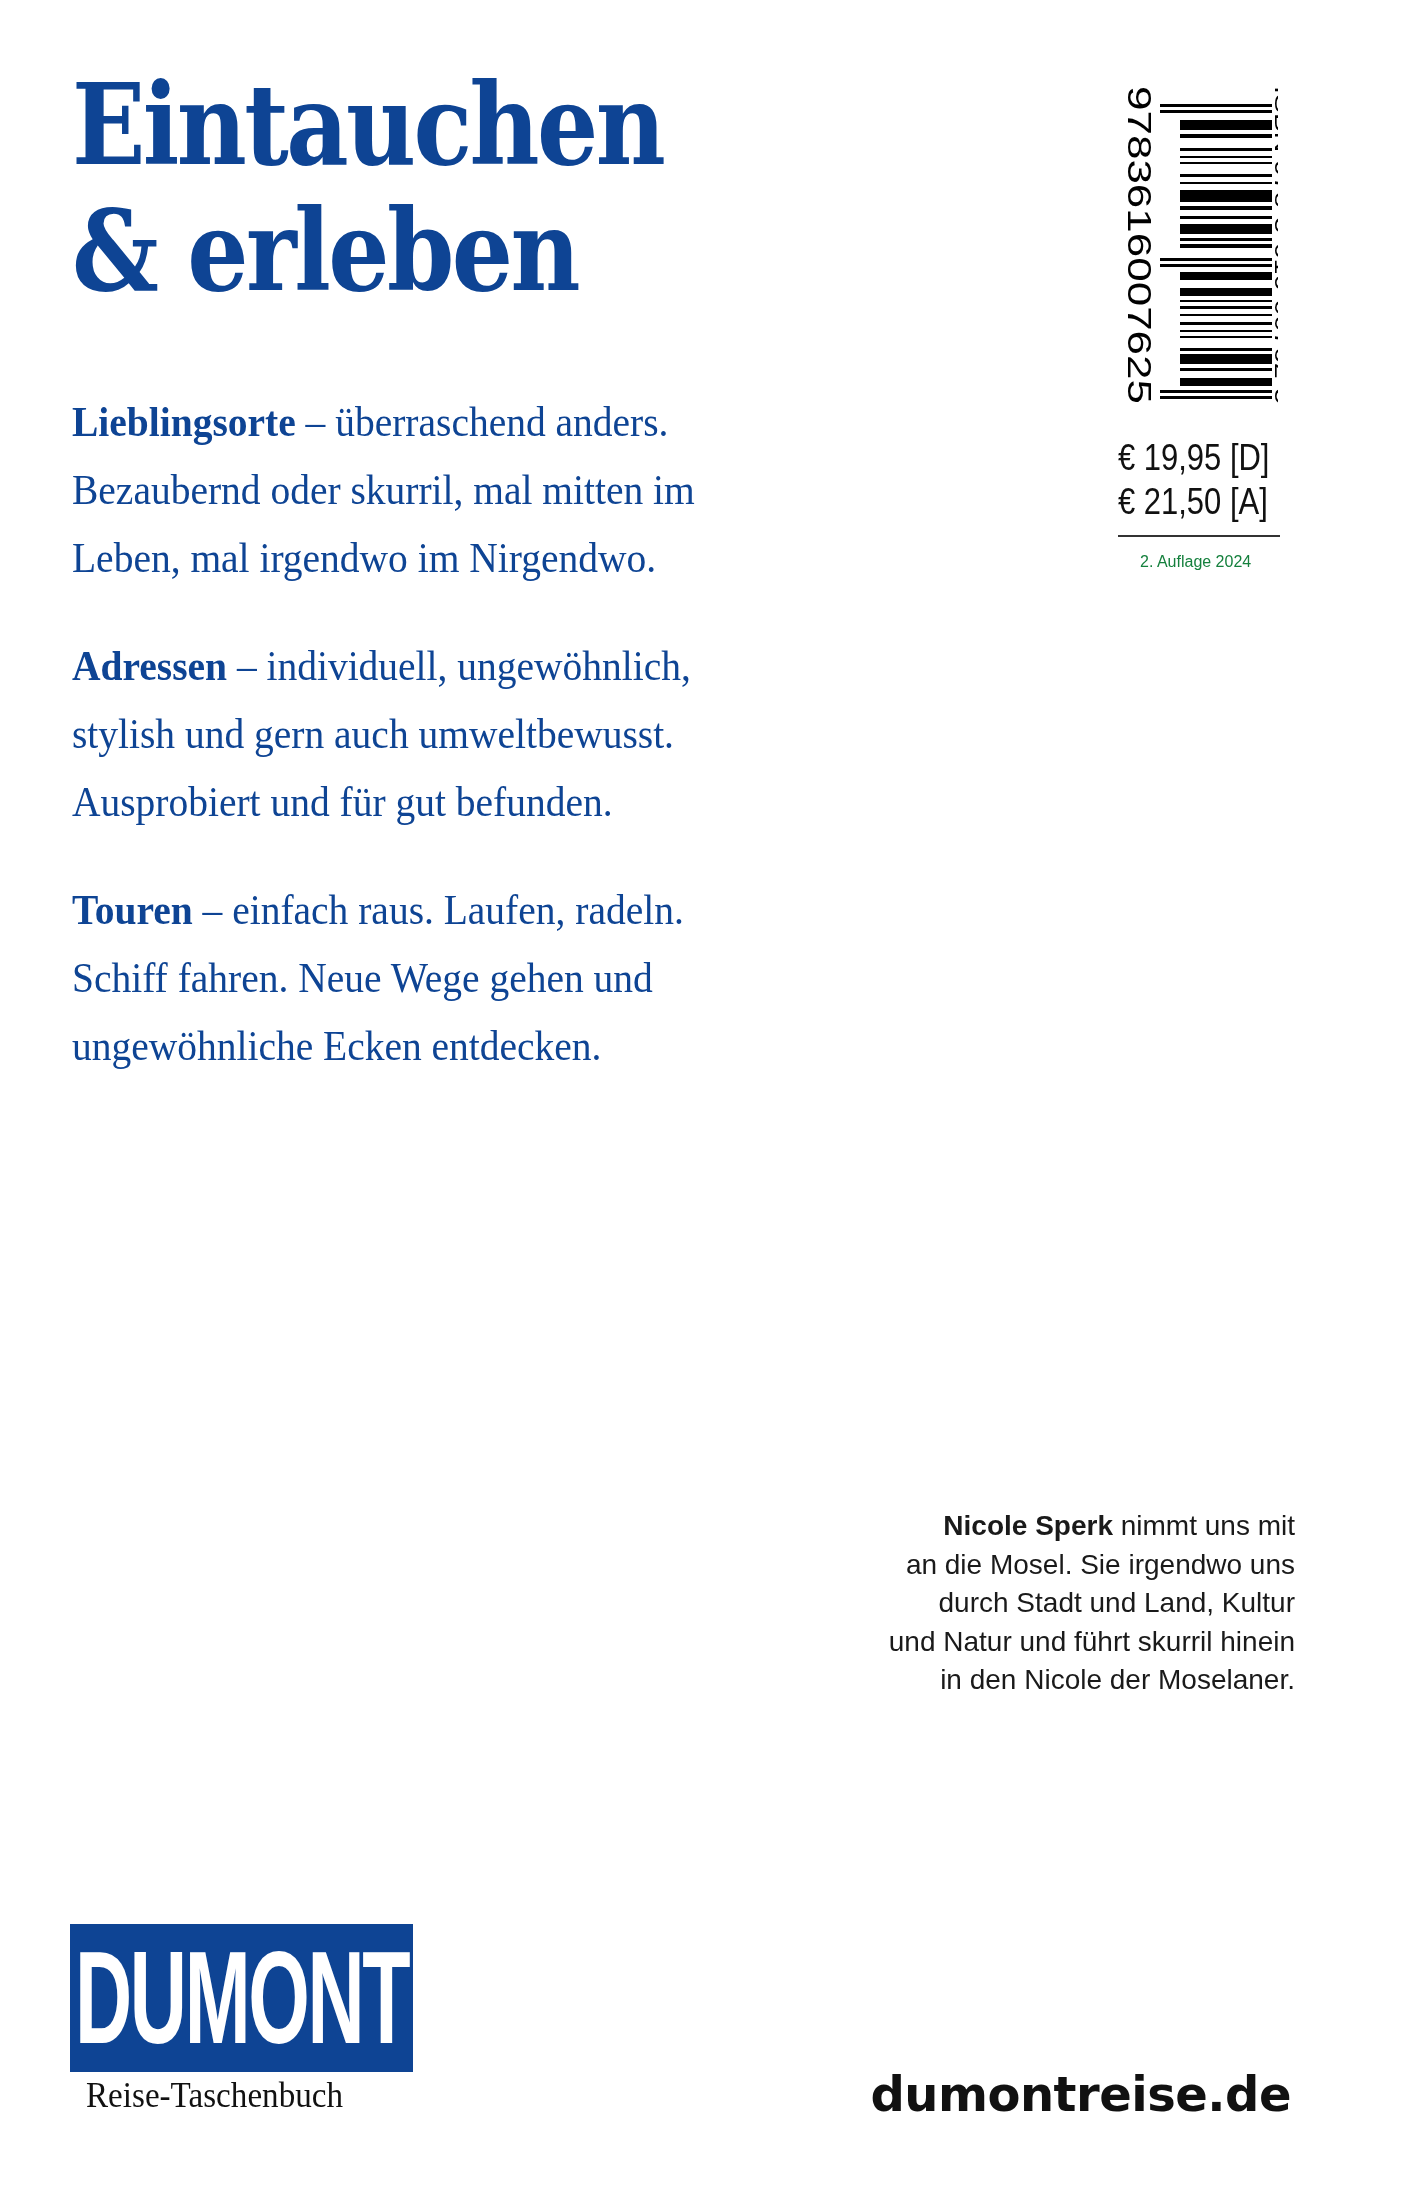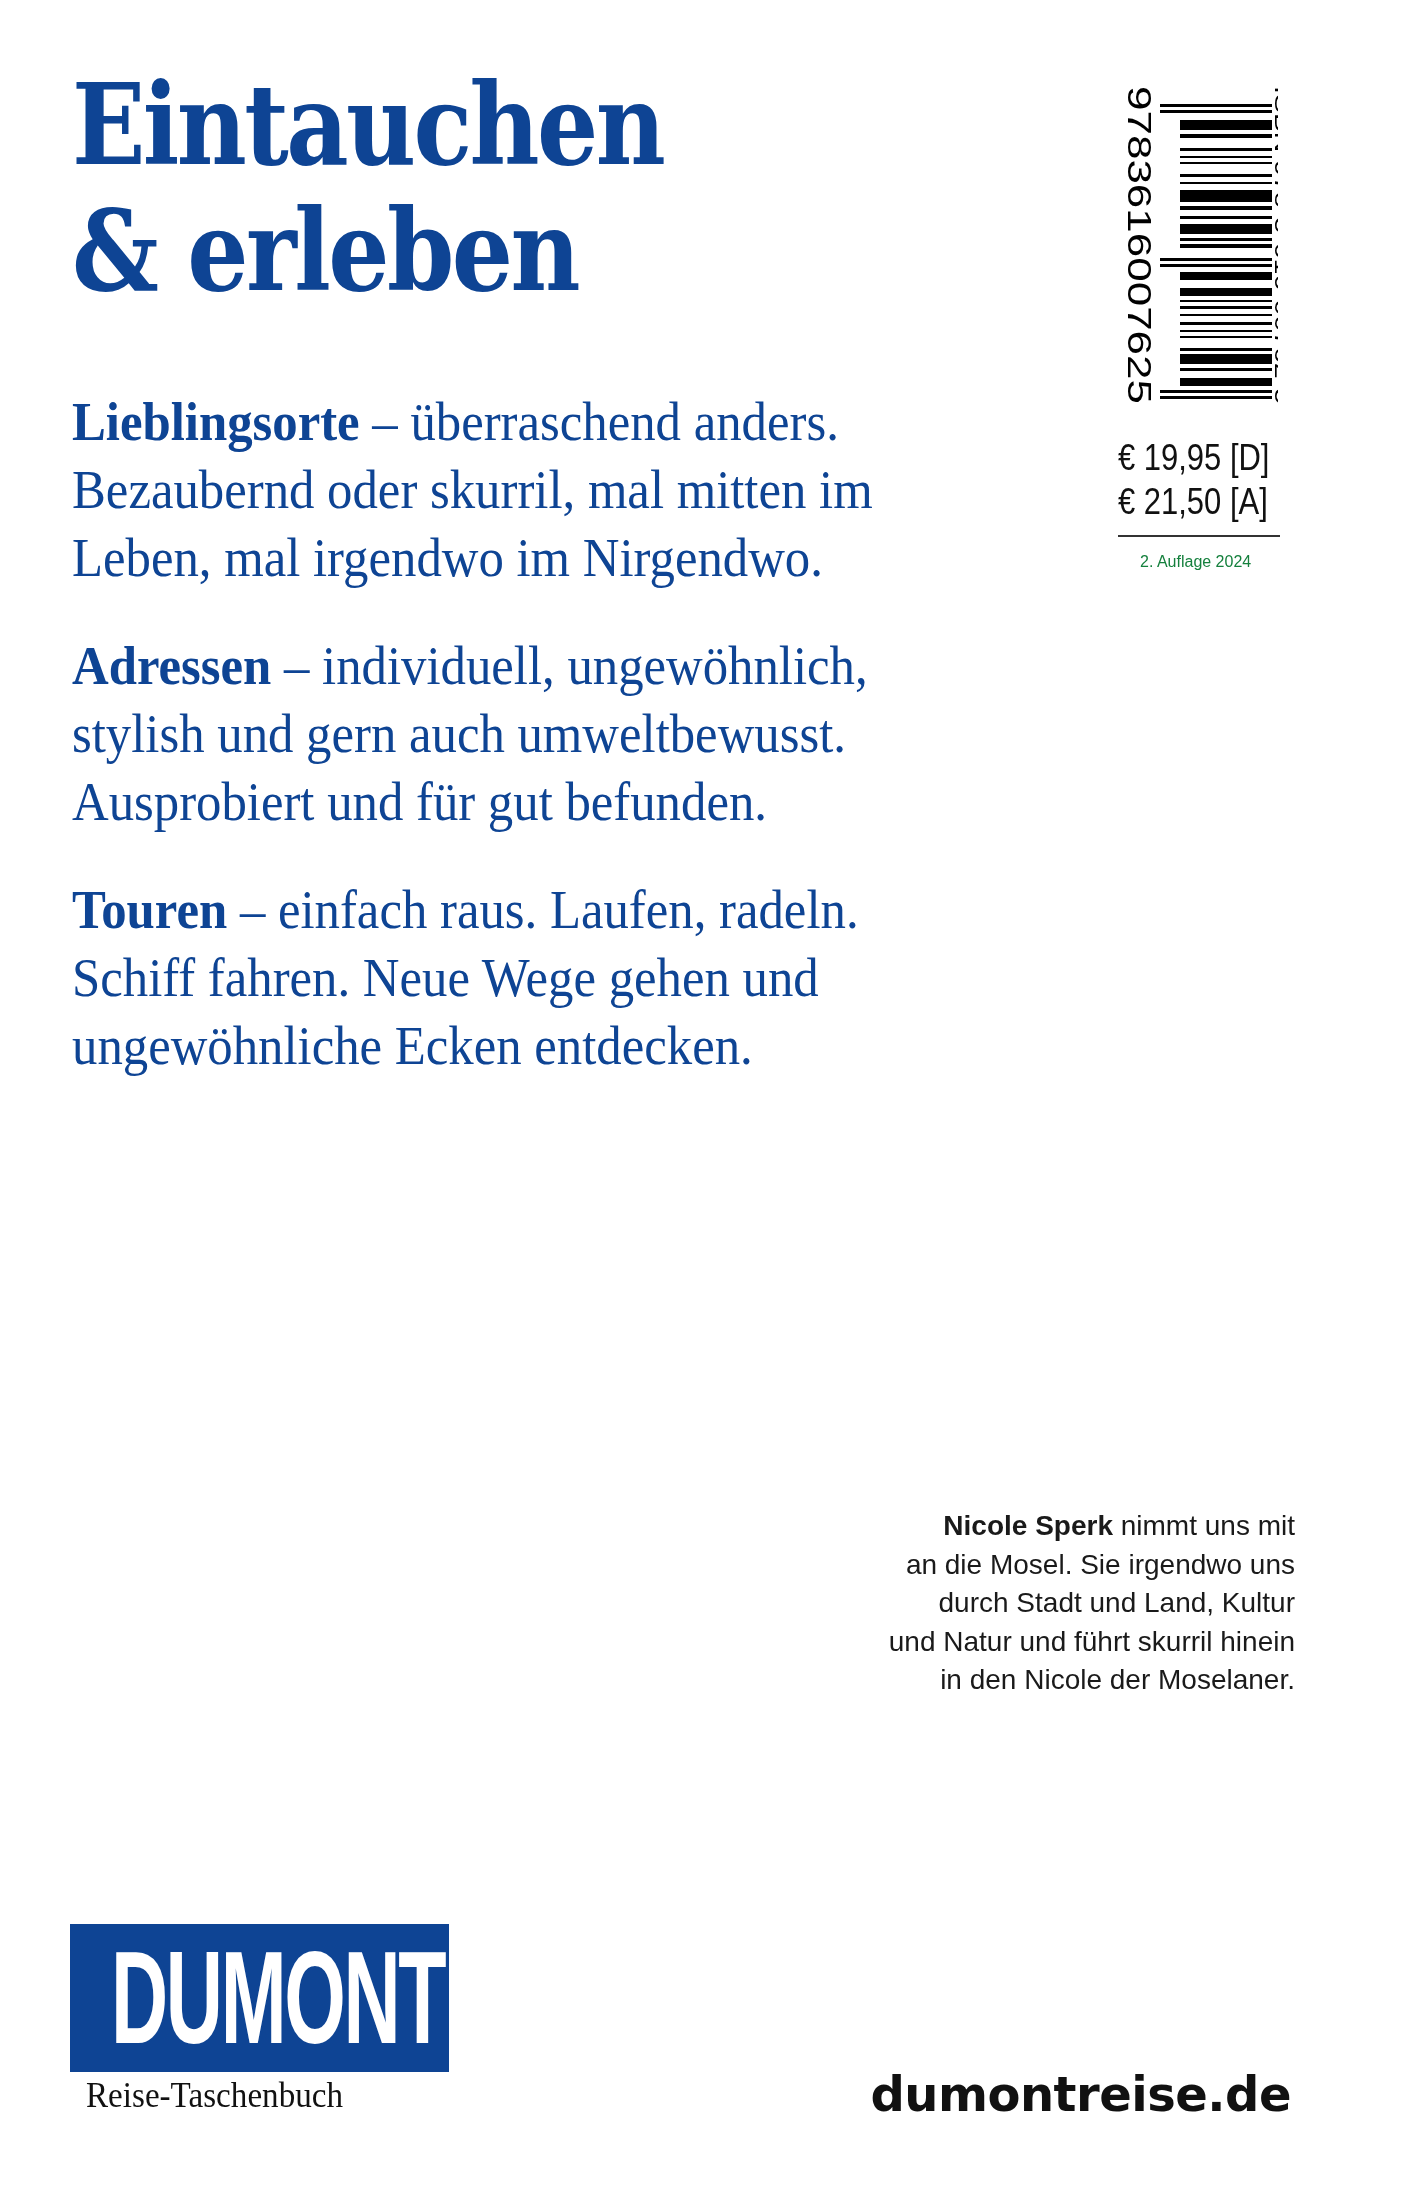--- a/index.html
+++ b/index.html
@@ -16,21 +16,21 @@
       transform: scaleX(0.86);
       transform-origin: left top;
       margin: 0;
     }
     .headline span { display: block; }
 
     .features {
       position: absolute; left: 72px; top: 388px; width: 960px;
       color: #0e4494;
       font-family: "Liberation Serif", serif;
-      font-size: 54px;
+      font-size: 42px;
       line-height: 68px;
     }
     .feature { margin-bottom: 40px; }
     .feature .line { display: block; white-space: nowrap; transform: scaleX(0.94); transform-origin: left center; }
     .feature .term { font-weight: bold; }
 
     .barcode-wrap {
       position: absolute; left: 1118px; top: 78px; width: 160px; height: 330px;
     }
     .barcode-svg { position: absolute; left: 0; top: 0; }
@@ -58,21 +58,20 @@
       font-size: 28px; line-height: 38.5px; color: #1a1a1a;
     }
     .author-blurb .line { display: block; white-space: nowrap; }
     .author-blurb .author-name { font-weight: bold; }
 
     .logo-box {
       position: absolute; left: 70px; top: 1924px; width: 343px; height: 148px;
       background: #0e4494;
       display: flex; align-items: center; justify-content: center;
       overflow: hidden;
-      padding-left: 36px;
     }
     .logo-text {
       color: #ffffff;
       font-family: "Liberation Sans", sans-serif;
       font-weight: bold;
       font-size: 132px; line-height: 132px;
       letter-spacing: -4px;
       transform: scaleX(0.60);
       white-space: nowrap;
     }

